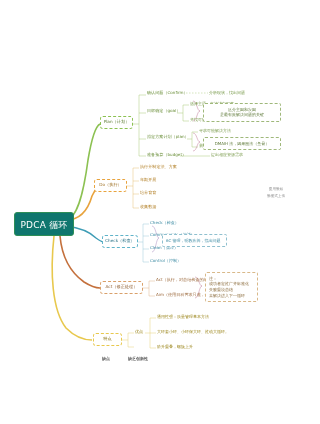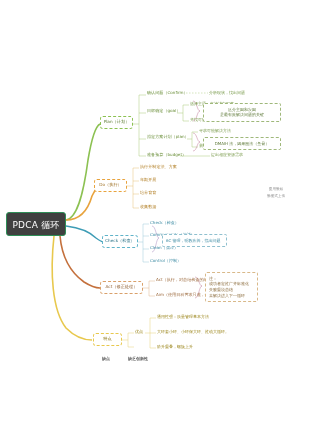--- a/index.html
+++ b/index.html
@@ -8,22 +8,22 @@
     font-family:"DejaVu Sans","Liberation Sans",sans-serif;
     -webkit-font-smoothing:antialiased;
   }
   #stage{position:relative;width:300px;height:424px;}
   svg.wires{position:absolute;left:0;top:0;width:300px;height:424px;pointer-events:none;}
 
   .node{position:absolute;box-sizing:border-box;white-space:nowrap;}
 
   
   .root{
-    left:6px;top:212px;width:60px;height:24px;
-    background:#404040;border:1px solid #2e8e57;border-radius:3px;
+    left:14px;top:212px;width:60px;height:24px;
+    background:#0f766e;border:1px solid #2e8e57;border-radius:3px;
     color:#ffffff;font-size:9px;line-height:24px;text-align:center;
     letter-spacing:.2px;
   }
 
   
   .l1{
     border:1px dashed #bbb;border-radius:3px;background:#fff;
     font-size:4.2px;line-height:1.1;text-align:center;
     padding:3px 2px;color:#444;
   }

